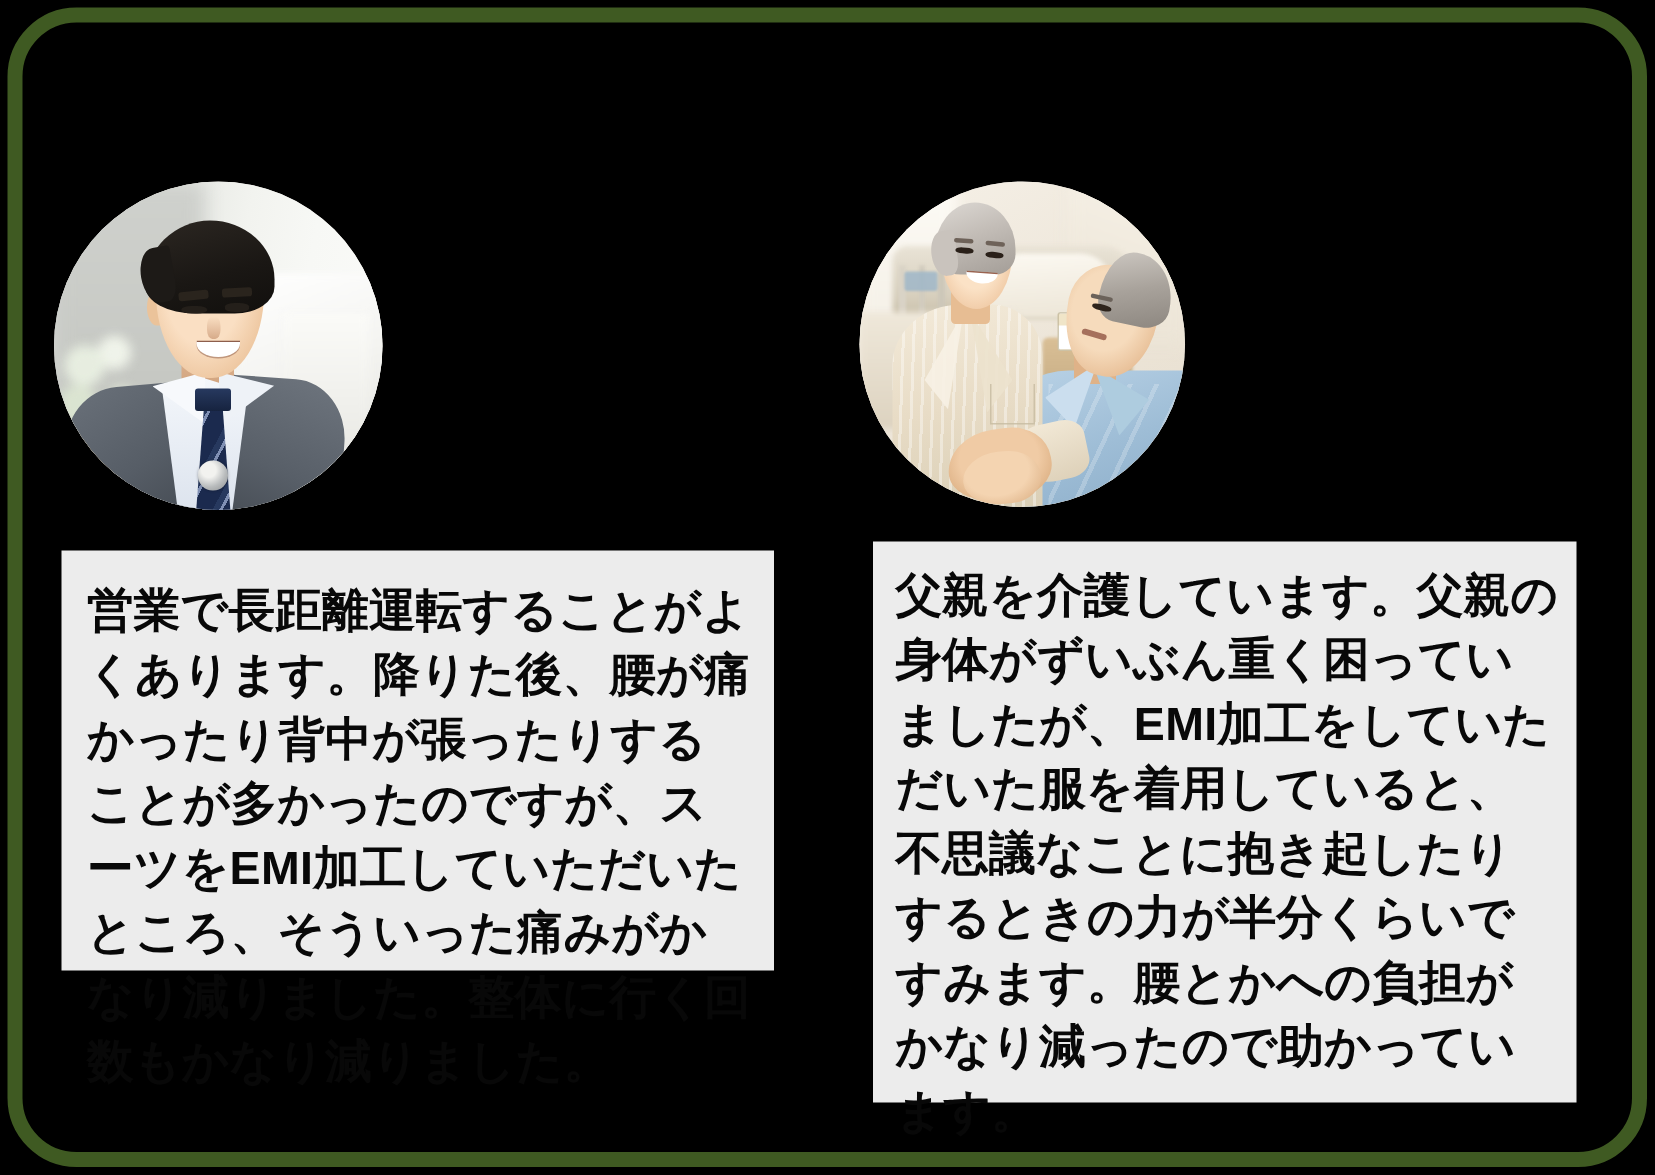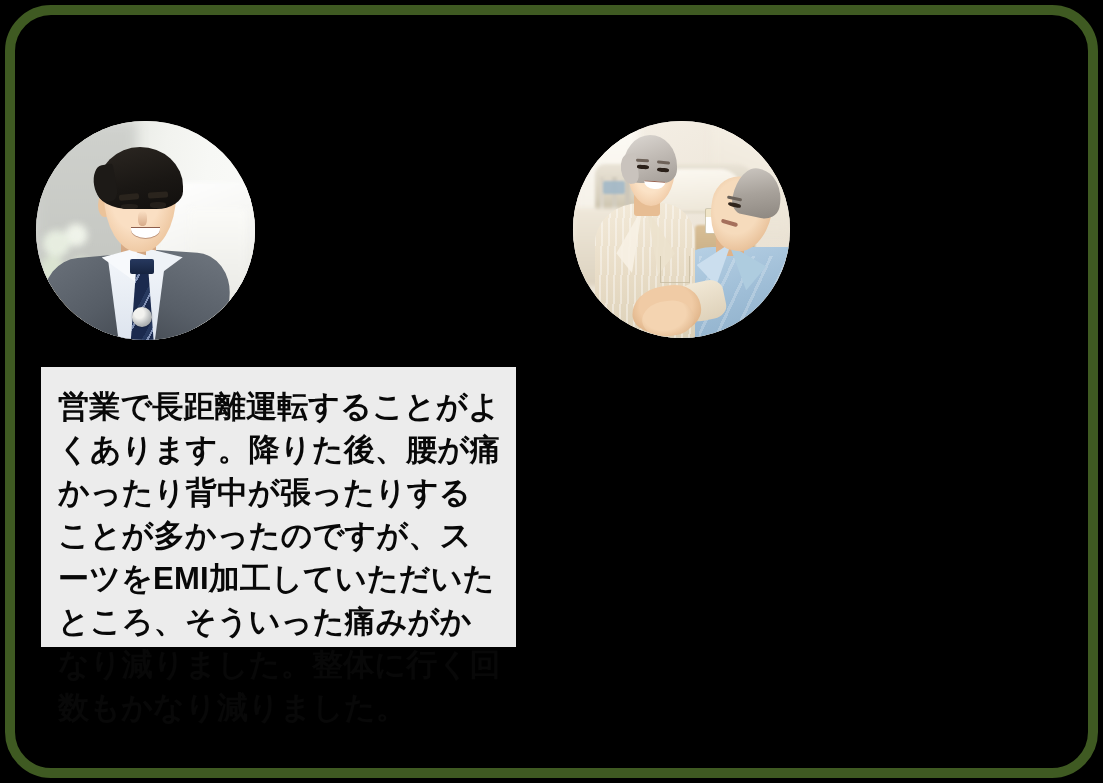--- a/index.html
+++ b/index.html
@@ -500,14 +500,17 @@
       <div class="layer p2-w-eye-l"></div>
       <div class="layer p2-w-eye-r"></div>
       <div class="layer p2-w-mouth"></div>
       <div class="layer p2-m-cuff"></div>
       <div class="layer p2-hands"></div>
       <div class="layer p2-hands2"></div>
     </div>
 
   </div>
 
+  <div class="card card-right">
+    <p>父親を介護しています。父親の身体がずいぶん重く困っていましたが、EMI加工をしていただいた服を着用していると、不思議なことに抱き起したりするときの力が半分くらいですみます。腰とかへの負担がかなり減ったので助かっています。</p>
+  </div>
 
 </div>
 
 </body></html>

